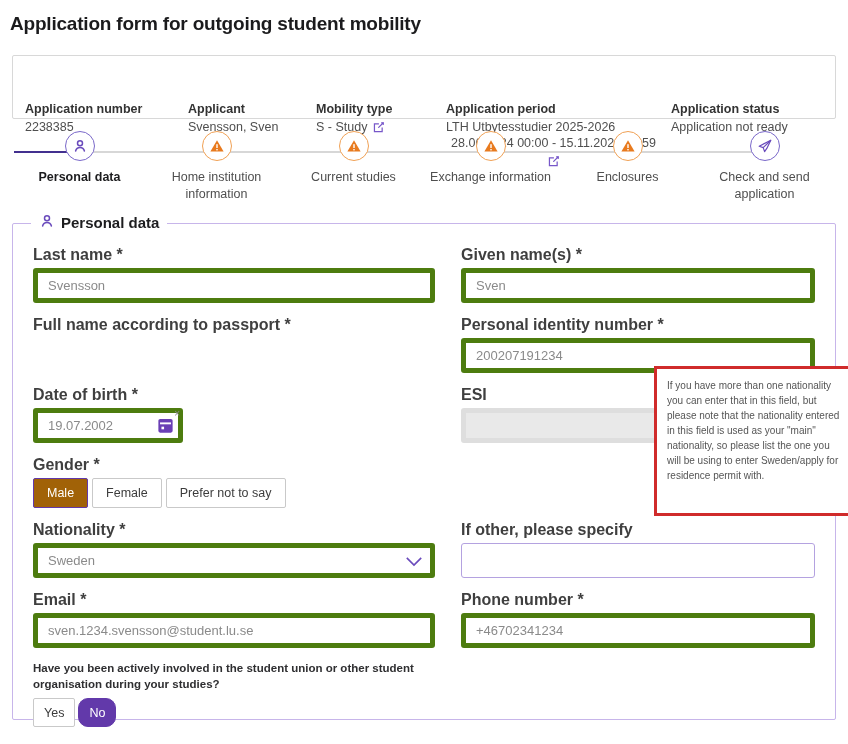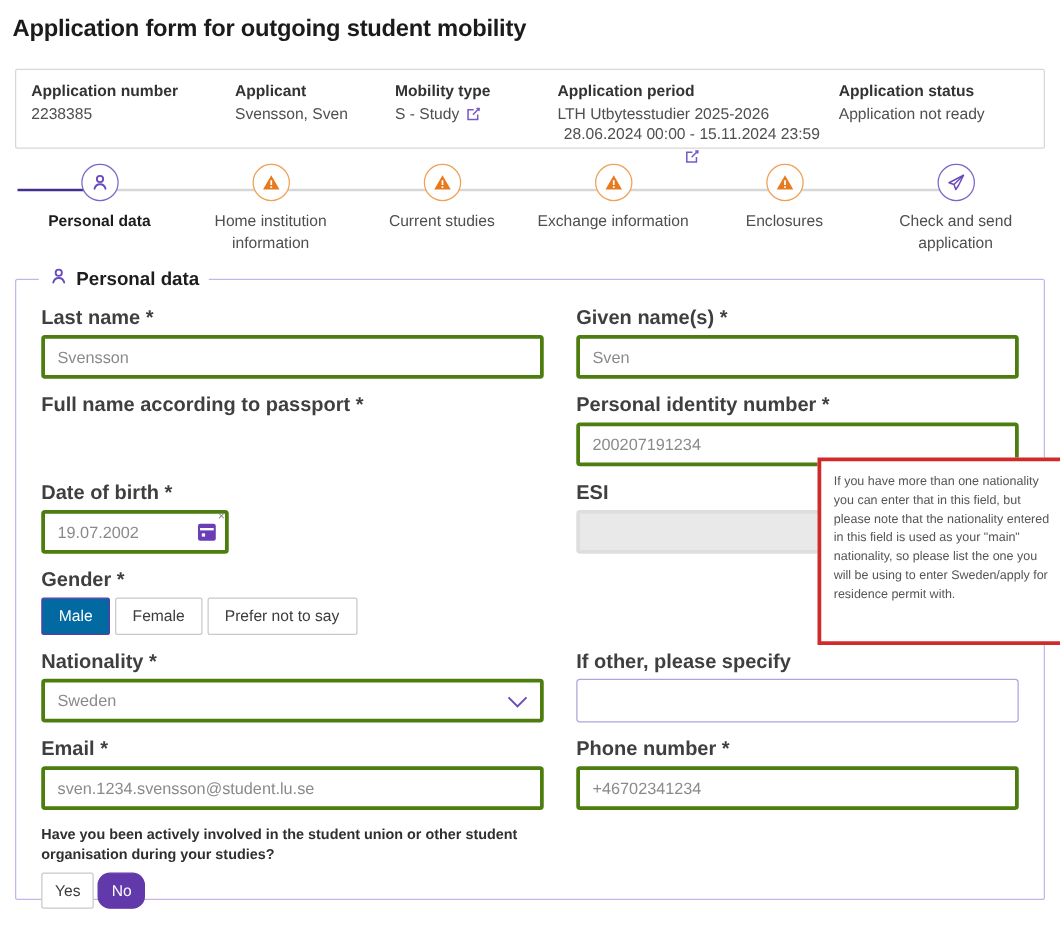--- a/index.html
+++ b/index.html
@@ -15,21 +15,21 @@
   }
 
   
   .info-bar {
     margin: 20px 12px 0 12px;
     border: 1px solid #d8d8d8; border-radius: 2px;
     padding: 10px 12px; height: 64px;
     display: flex; align-items: flex-start;
   }
   .info-item { padding-right: 10px; }
-  .info-item .lbl { font-weight: 700; color: #333; font-size: 12.5px; }
+  .info-item .lbl { font-weight: 700; color: #333; font-size: 12.5px; margin-top: 36px; }
   .info-item .val { color: #4f4f4f; font-size: 12.5px; margin-top: 4px; display: flex; align-items: center; gap: 5px; }
   .info-item .val2 { color: #4f4f4f; font-size: 12.5px; margin-top: 2px; display: flex; align-items: center; gap: 5px; flex-direction: column; }
   .w1 { width: 163px; } .w2 { width: 128px; } .w3 { width: 130px; } .w4 { flex: 1; } .w5 { width: 152px; }
   .edit-icon { cursor: pointer; display: inline-flex; }
 
   
   .stepper { position: relative; margin-top: 12px; height: 74px; }
   .step-line-gray { position: absolute; top: 20px; left: 79px; width: 686px; height: 1.5px; background: #d7d7d7; }
   .step-line-purple { position: absolute; top: 19.5px; left: 14px; width: 65px; height: 2.5px; background: #43308f; }
   .steps { position: relative; display: flex; margin-left: 11px; }
@@ -55,40 +55,40 @@
     position: absolute; top: -11px; left: 18px;
     background: #fff; padding: 0 8px;
     display: flex; align-items: center; gap: 6px;
     font-size: 15px; font-weight: 700; color: #1d1d1f;
   }
 
   .form-grid { display: grid; grid-template-columns: 1fr 1fr; column-gap: 26px; }
   .field { margin-bottom: 13px; }
   .field-label { font-size: 16px; font-weight: 700; color: #3f3f3f; margin-bottom: 4px; display: block; }
   .text-input {
-    width: 100%; height: 35px; border: 3px solid #4d7c0f; border-radius: 3px;
+    width: 100%; height: 35px; border: 5px solid #4d7c0f; border-radius: 3px;
     padding: 0 10px; font-size: 13px; color: #8a8a8a; background: #fff;
     font-family: "Liberation Sans", sans-serif; outline: none;
   }
   .text-input:disabled, .text-input.disabled { background: #e9e9e9; border-color: #dedede; color: #8a8a8a; }
 
   
   .date-wrap { position: relative; width: 150px; }
   .date-wrap .text-input { padding-right: 34px; }
   .cal-btn { position: absolute; right: 8px; top: 8px; width: 19px; height: 19px; cursor: pointer; }
   .date-clear { position: absolute; right: 1px; top: -1px; font-size: 10px; color: #8a8a8a; cursor: pointer; line-height: 1; padding: 2px; }
 
   
   .seg-group { display: flex; gap: 4px; }
   .seg-btn {
     height: 30px; padding: 0 13px; background: #fff; border: 1px solid #c9c9c9; border-radius: 2px;
     font-size: 12.5px; color: #3c3c3c; display: flex; align-items: center; cursor: pointer;
     font-family: "Liberation Sans", sans-serif;
   }
-  .seg-btn.selected { background: #0369a1; border-color: #6239aa; color: #fff; }
+  .seg-btn.selected { background: #a16207; border-color: #6239aa; color: #fff; }
 
   
   .select-wrap { position: relative; }
   .select-wrap .chev { position: absolute; right: 12px; top: 12px; }
 
   .other-input { border: 1.5px solid #b4a2e0; }
 
   
   .question-label { font-size: 11.5px; font-weight: 700; color: #2f2f31; line-height: 1.35; width: 402px; margin-bottom: 6px; }
   .yn-group { display: flex; gap: 3px; }

